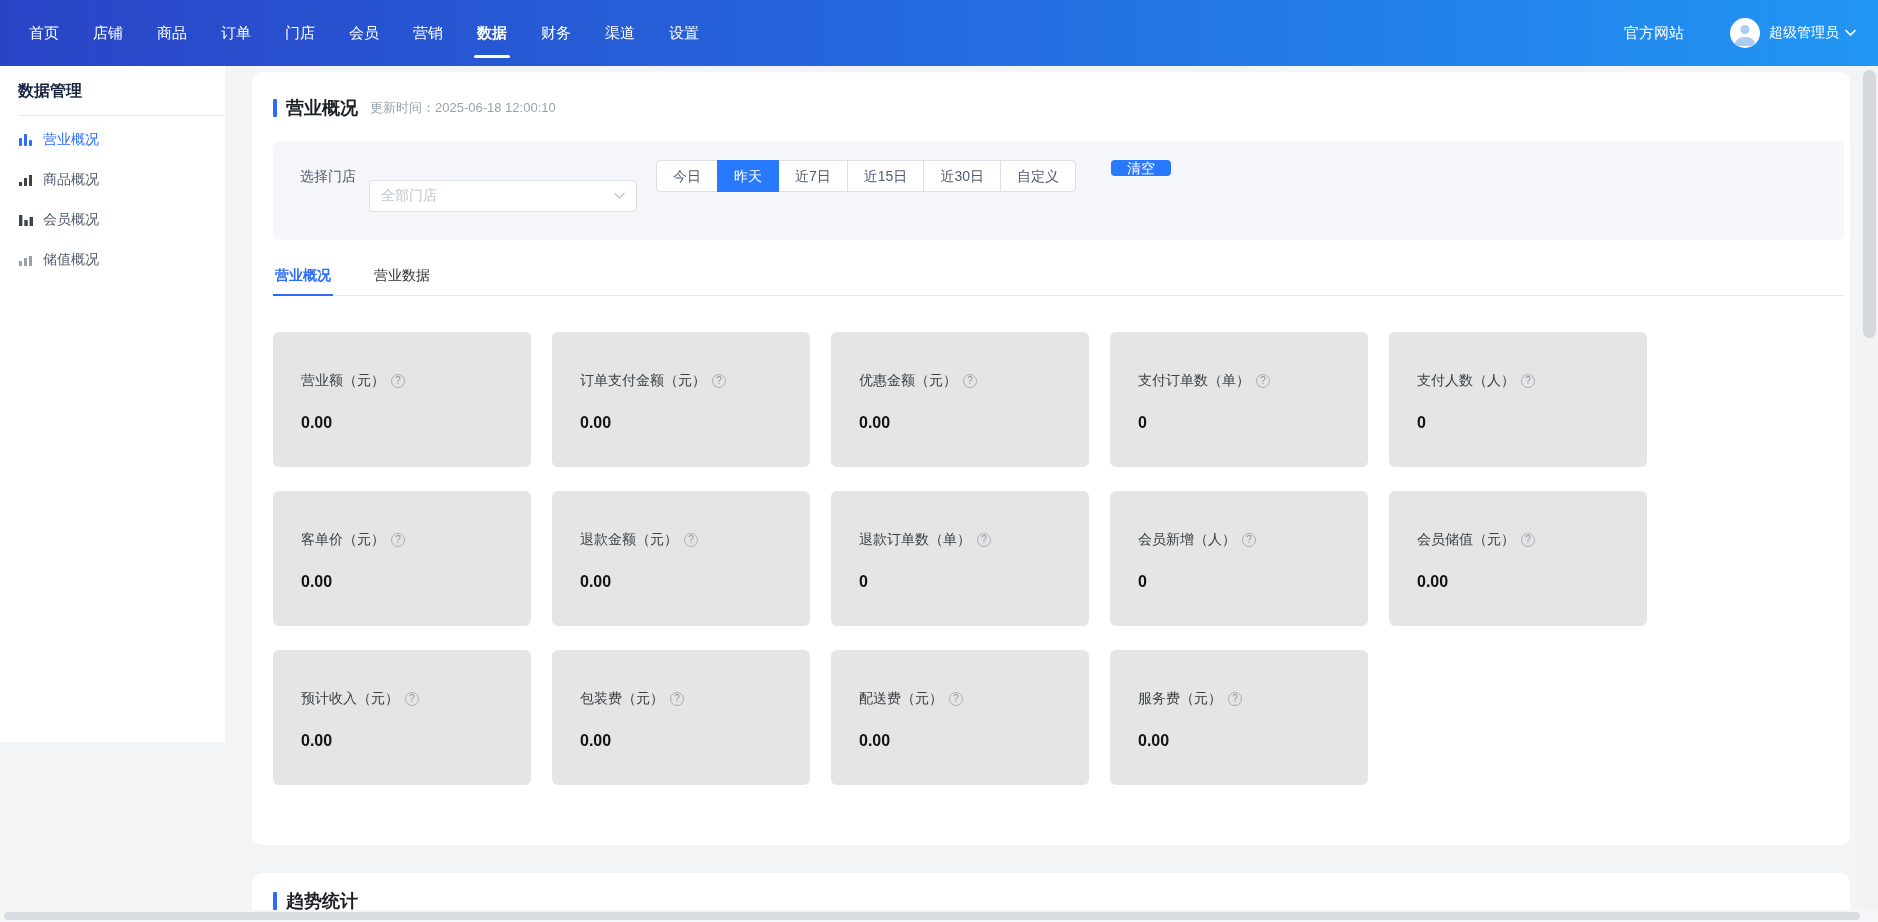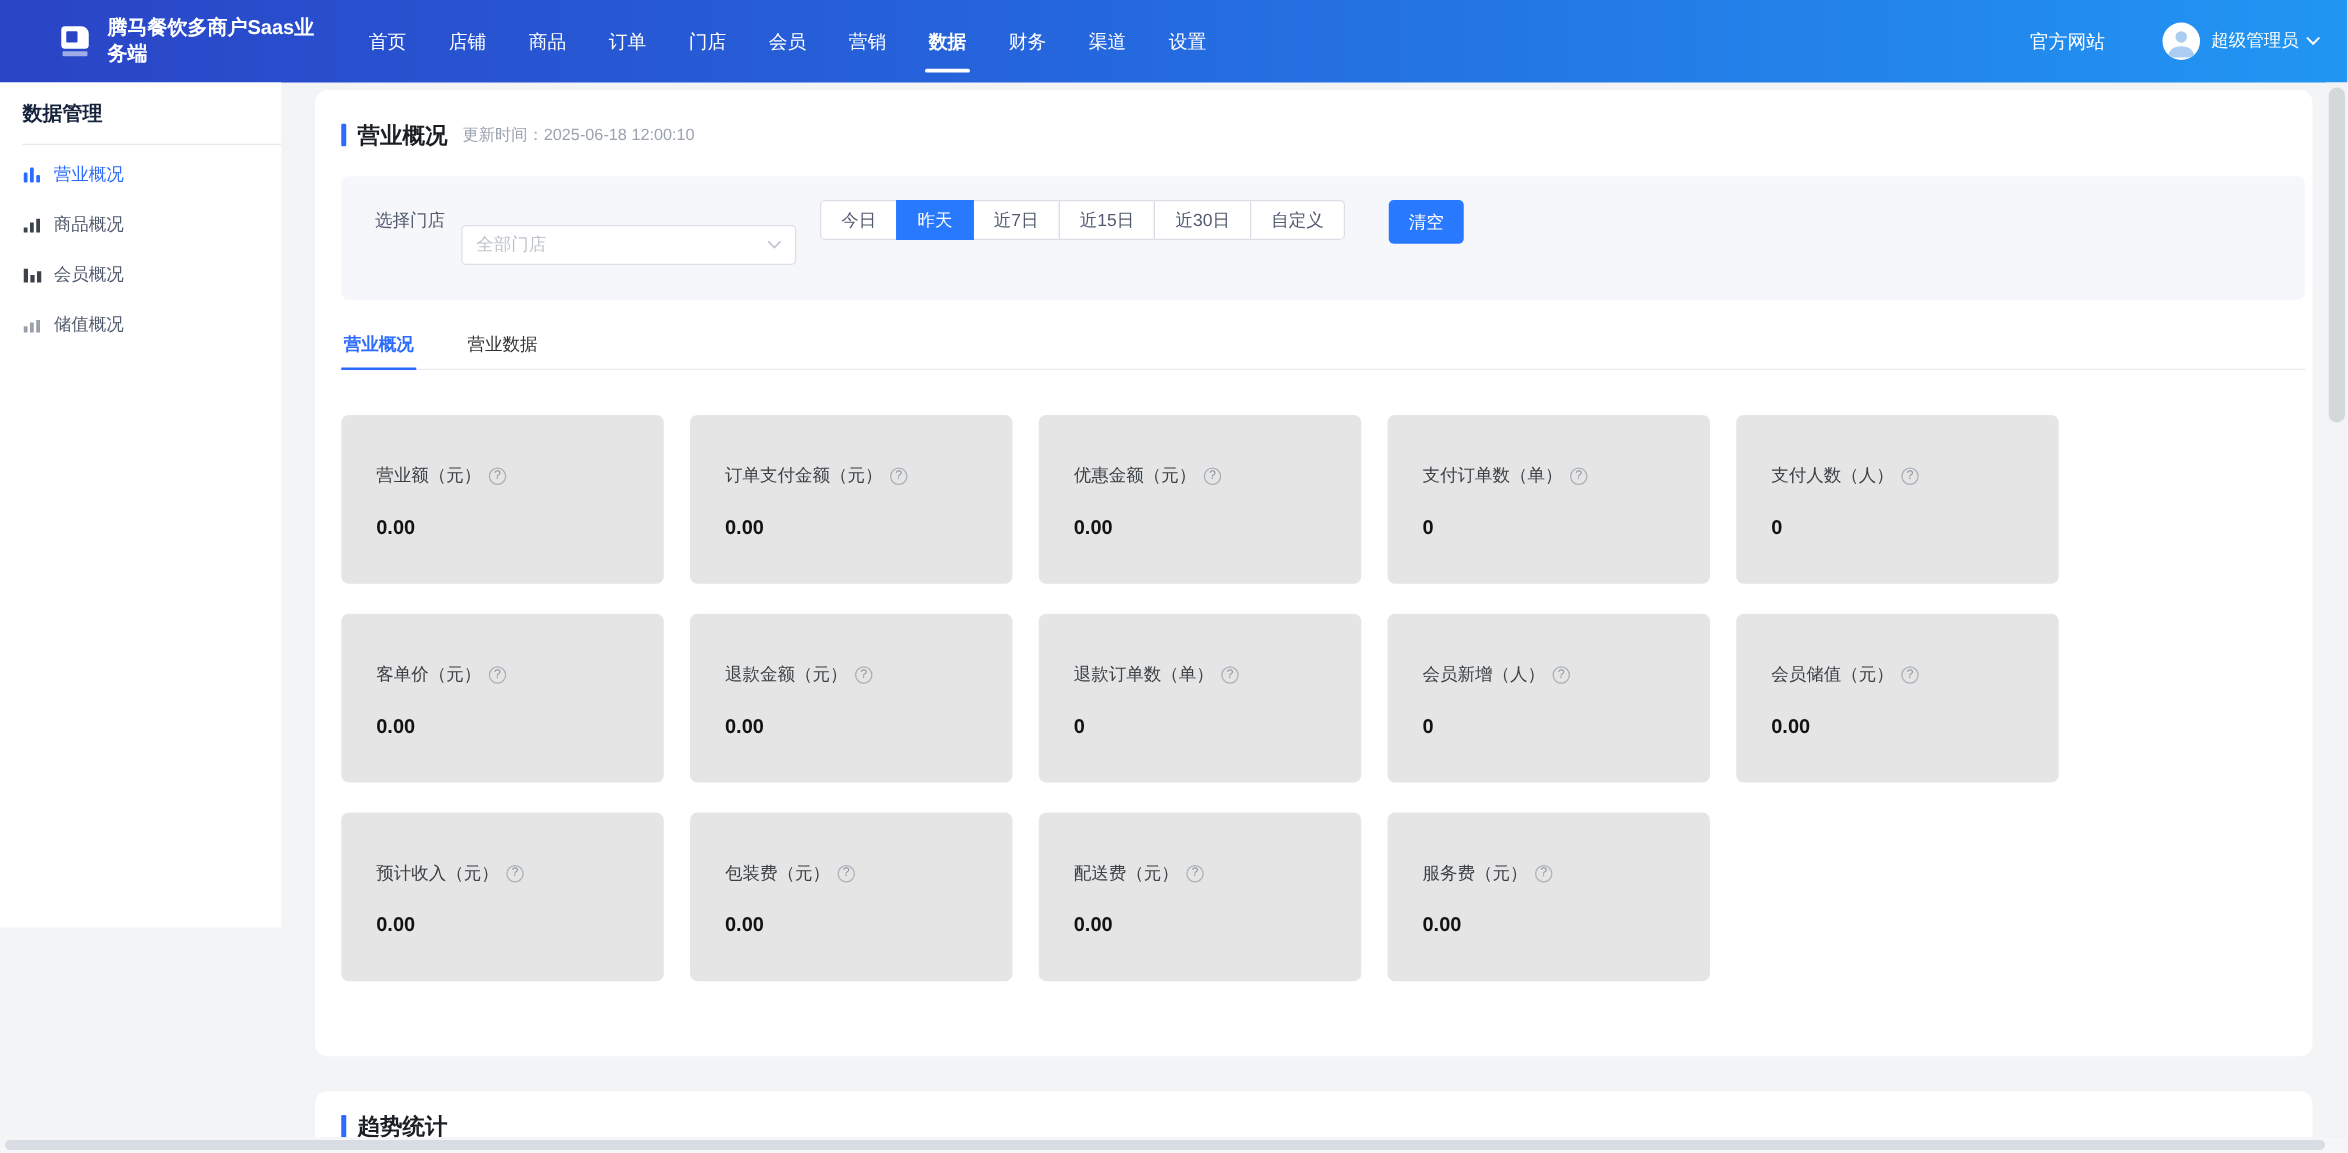--- a/index.html
+++ b/index.html
@@ -55,21 +55,21 @@
 
   .filter-box { position:absolute; left:21px; top:69px; width:1571px; height:99px; background:#f5f7fa; border-radius:6px; display:flex; align-items:flex-start; padding:19px 0 0 27px; }
   .store-label { font-size:14px; color:#515a6e; line-height:32px; white-space:nowrap; }
   .select { margin-left:13px; width:268px; height:32px; background:#fff; border:1px solid #dcdfe6; border-radius:4px; display:flex; align-items:center; justify-content:space-between; padding:0 11px; cursor:pointer;margin-top:20px; }
   .select-placeholder { font-size:14px; color:#bfc4cc; }
   .seg-group { display:flex; margin-left:19px; }
   .seg { height:32px; padding:0 16px; background:#fff; border:1px solid #dcdfe6; font-size:14px; color:#515a6e; cursor:pointer; margin-left:-1px; line-height:30px; white-space:nowrap; font-family:inherit; }
   .seg:first-child { border-radius:4px 0 0 4px; margin-left:0; }
   .seg:last-child { border-radius:0 4px 4px 0; }
   .seg-active { background:#2979ff; border-color:#2979ff; color:#fff; position:relative; z-index:1; }
-  .clear-btn { margin-left:35px; width:60px; height:35px; background:#2979ff; color:#fff; border:none; border-radius:4px; font-size:14px; cursor:pointer; font-family:inherit; }
+  .clear-btn { margin-left:35px; width:60px; height:16px; background:#2979ff; color:#fff; border:none; border-radius:4px; font-size:14px; cursor:pointer; font-family:inherit; }
 
   .tabs { position:absolute; left:21px; top:190px; width:1571px; height:34px; border-bottom:1px solid #e8eaec; display:flex; }
   .tab { height:34px; padding:5px 2px 0 2px; margin-right:39px; font-size:14px; color:#303133; cursor:pointer; }
   .tab.active { color:#2b6bff; font-weight:bold; border-bottom:2px solid #2b6bff; }
 
   .stats-grid { position:absolute; left:21px; top:260px; width:1571px; display:grid; grid-template-columns:repeat(5,258px); column-gap:21px; row-gap:24px; }
   .stat-card { width:258px; height:135px; background:#e5e5e5; border-radius:6px; padding:40px 0 0 28px; }
   .stat-label-row { display:flex; align-items:center; font-size:14px; color:#3b4045; }
   .q { width:14px; height:14px; margin-left:6px; border:1px solid #aab0b8; border-radius:50%; color:#8d949c; font-size:10px; line-height:12px; text-align:center; cursor:pointer; flex:none; }
   .q::before { content:"?"; }
@@ -82,27 +82,20 @@
   
   .v-scrollbar { position:absolute; right:0; top:66px; width:17px; height:856px; background:#f2f3f4; }
   .v-thumb { position:absolute; top:4px; left:2px; width:13px; height:268px; background:#d5d8db; border-radius:7px; }
   .h-scrollbar { position:absolute; left:0; bottom:0; width:1878px; height:12px; background:#f5f6f7; z-index:5; }
   .h-thumb { position:absolute; top:2px; left:4px; width:1856px; height:8px; background:#d8dde3; border-radius:4px; }
 </style>
 </head>
 <body>
 
 <div class="navbar">
-  <div class="logo-wrap">
-    <div class="logo-icon">
-      <div class="logo-mark"></div>
-      <div class="logo-sub"></div>
-    </div>
-    <div class="logo-title">腾马餐饮多商户Saas业务端</div>
-  </div>
   <div class="nav-menu">
       <div class="nav-item">首页</div>
       <div class="nav-item">店铺</div>
       <div class="nav-item">商品</div>
       <div class="nav-item">订单</div>
       <div class="nav-item">门店</div>
       <div class="nav-item">会员</div>
       <div class="nav-item">营销</div>
       <div class="nav-item active">数据<span class="nav-underline"></span></div>
       <div class="nav-item">财务</div>

